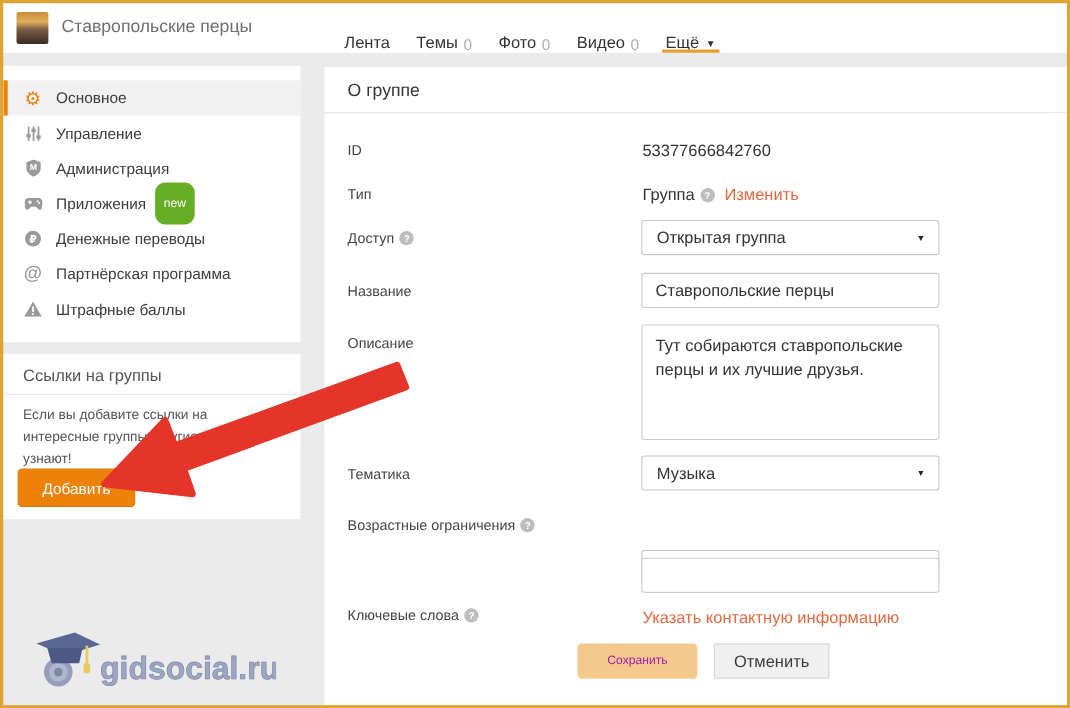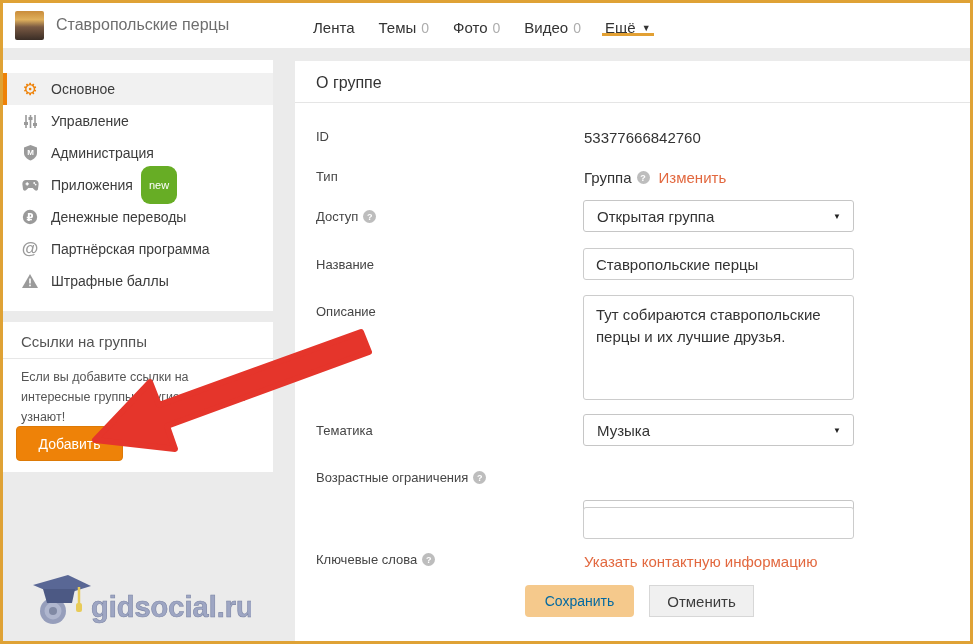--- a/index.html
+++ b/index.html
@@ -9,21 +9,21 @@
     position:relative; width:973px; height:644px;
     background:#ebebeb; border:3px solid #dfa235; overflow:hidden;
   }
   
   .header { position:absolute; left:0; top:0; right:0; height:45px; background:#fff; }
   .avatar {
     position:absolute; left:12px; top:8px; width:29px; height:29px; border-radius:2px;
     background:linear-gradient(180deg,#c98c3a 0%,#e0b05c 30%,#7a5a43 55%,#3a2d26 100%);
   }
   .group-title { position:absolute; left:53px; top:13px; font-size:16px; color:#6e6e6e; }
-  .nav { position:absolute; left:310px; top:16px; height:45px; display:flex; align-items:flex-start; gap:24px; }
+  .nav { position:absolute; left:310px; top:0; height:45px; display:flex; align-items:flex-end; gap:24px; }
   .nav-item { position:relative; display:flex; align-items:center; font-size:15px; color:#333; cursor:pointer; }
   .nav-item .cnt { color:#adadad; margin-left:5px; font-size:14px; }
   .nav-item .caret { font-size:9px; margin-left:6px; color:#333; }
   .nav-item.active::after {
     content:""; position:absolute; left:-3px; right:-3px; bottom:0; height:3px; background:#e2a033;
   }
   
   .side1 { position:absolute; left:0; top:57px; width:270px; height:251px; background:#fff; padding-top:13px; }
   .s-item { position:relative; height:32px; display:flex; align-items:center; padding-left:48px; font-size:14px; color:#3c3c3c; cursor:pointer; }
   .s-item.active { background:#f1f1f1; }
@@ -62,21 +62,21 @@
     position:absolute; left:288px; width:271px; height:32px; border:1px solid #cccccc; border-radius:3px;
     padding:0 12px; font-size:15px; color:#333; font-family:"Liberation Sans",sans-serif; background:#fff;
   }
   .textarea {
     position:absolute; left:288px; top:234px; width:271px; height:105px; border:1px solid #cccccc;
     border-radius:3px; padding:8px 12px; font-size:15px; color:#333; line-height:1.45;
     font-family:"Liberation Sans",sans-serif; resize:none; background:#fff;
   }
   .save-btn {
     position:absolute; left:230px; top:524px; width:109px; height:32px; background:#f5c98c;
-    border:none; border-radius:4px; color:#0369a1; font-size:14px; font-family:"Liberation Sans",sans-serif; cursor:pointer;
+    border:none; border-radius:4px; color:#a21caf; font-size:11px; font-family:"Liberation Sans",sans-serif; cursor:pointer;
   }
   .cancel-btn {
     position:absolute; left:354px; top:524px; width:105px; height:32px; background:#f0f0f0;
     border:1px solid #d7d7d7; border-radius:0; color:#3c3c3c; font-size:15px;
     font-family:"Liberation Sans",sans-serif; cursor:pointer;
   }
   .contact { position:absolute; left:289px; top:492px; }
   
   .arrow-overlay { position:absolute; left:0; top:0; width:967px; height:638px; pointer-events:none; z-index:30; }
   .watermark { position:absolute; left:18px; top:562px; width:230px; height:68px; opacity:0.92; pointer-events:none; }

